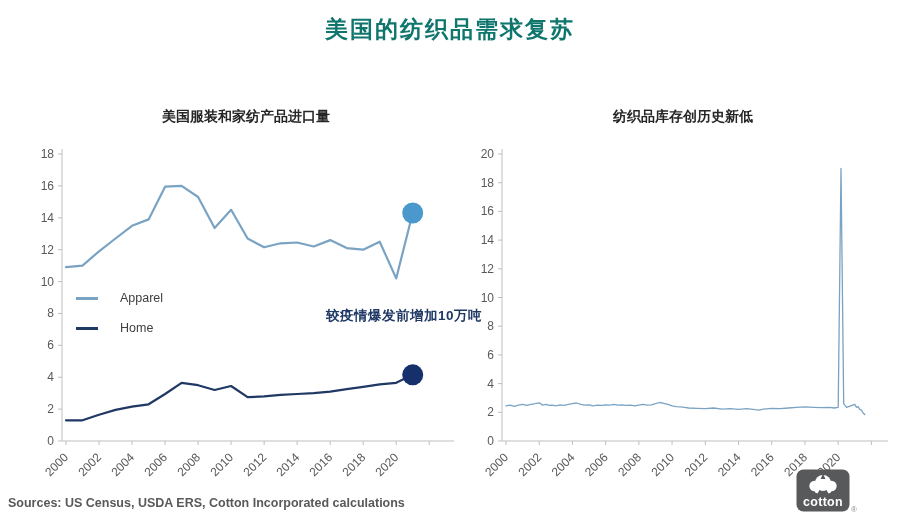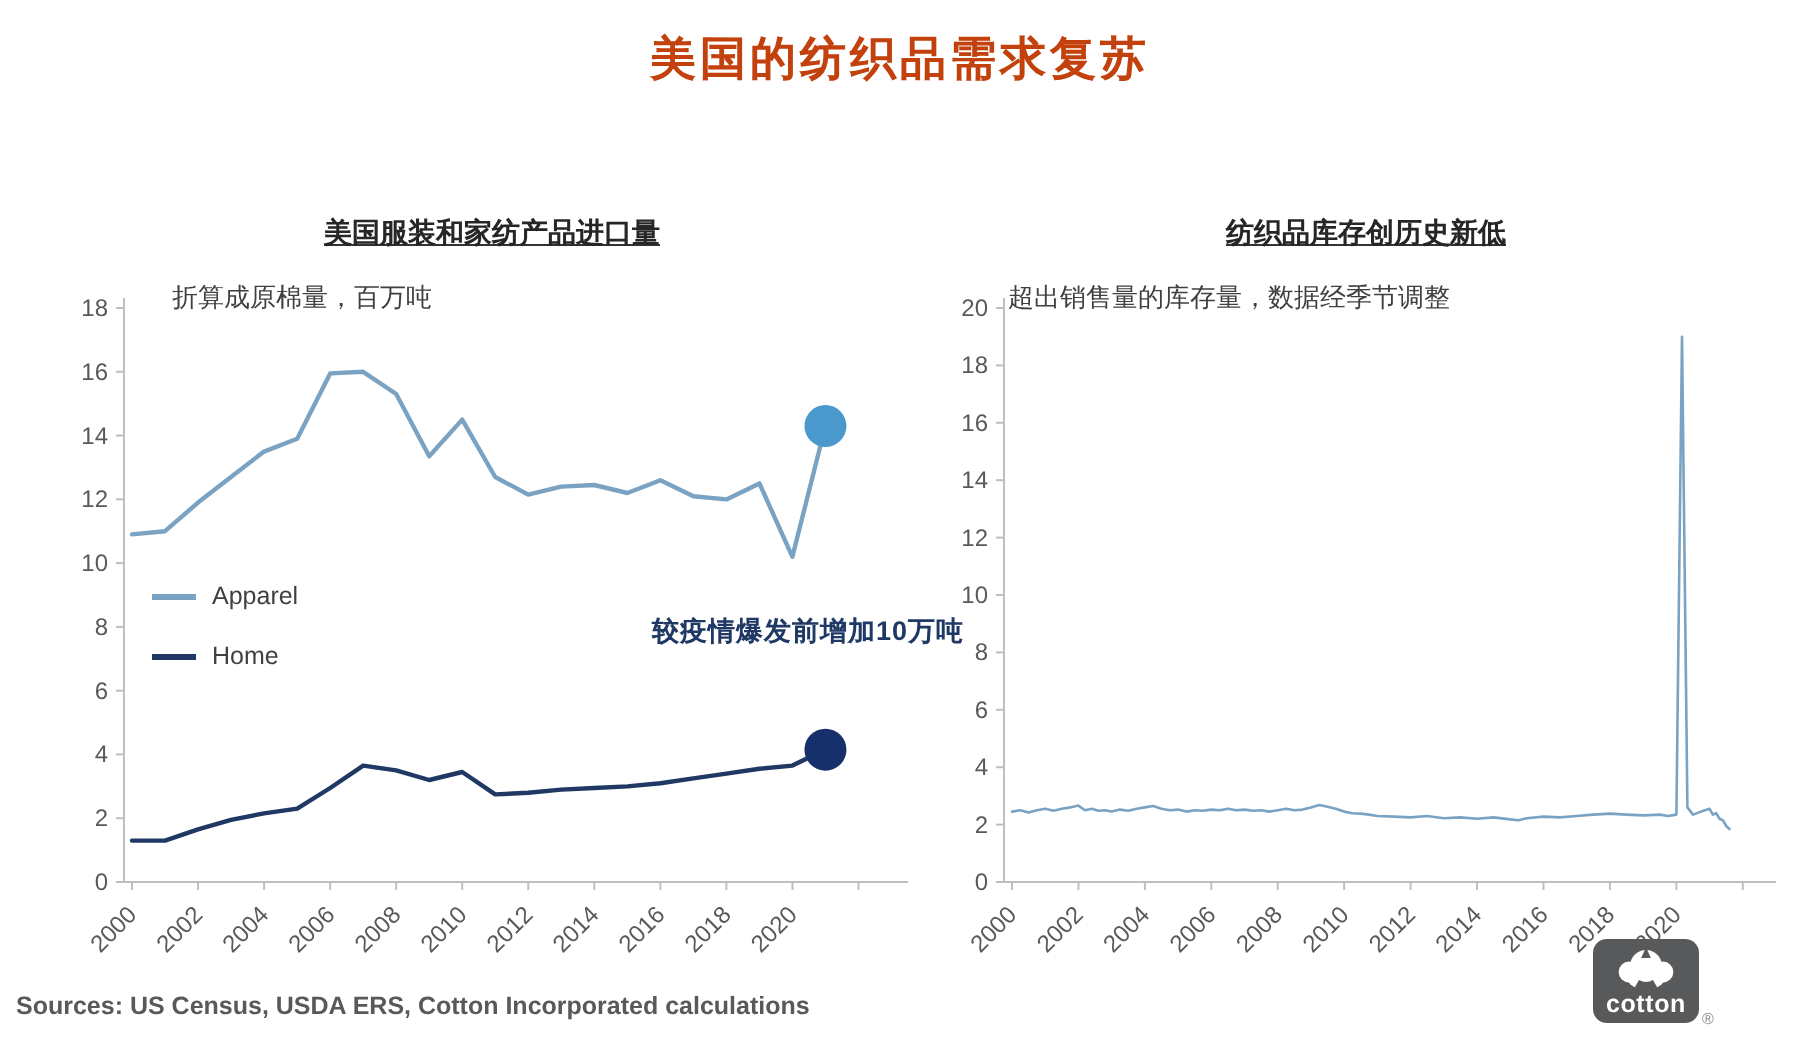--- a/index.html
+++ b/index.html
@@ -1,51 +1,50 @@
 <!DOCTYPE html>
 <html><head>
 <meta charset="utf-8">
 <style>
   html,body{margin:0;padding:0;background:#fff;}
   .page{position:relative;width:900px;height:525px;background:#ffffff;overflow:hidden;
         font-family:"Liberation Sans", sans-serif;color:#333;}
   .main-title{position:absolute;top:14px;left:0;width:900px;text-align:center;
-        font-family:"DejaVu Serif", serif;font-size:23px;font-weight:700;color:#c2410c;letter-spacing:2px;}
+        font-family:"DejaVu Serif", serif;font-size:23px;font-weight:700;color:#0f766e;letter-spacing:2px;}
   .subtitle{position:absolute;top:76px;left:0;width:900px;text-align:center;
         font-size:13px;color:#3d3d3d;letter-spacing:.5px;}
-  .chart{position:absolute;top:108px;text-decoration:underline;}
+  .chart{position:absolute;top:108px;}
   .chart-left{left:30px;width:432px;}
   .chart-right{left:468px;width:430px;}
   .chart-title{width:100%;text-align:center;font-size:14px;font-weight:700;color:#262626;}
   .unit-note{position:absolute;font-size:13px;color:#404040;white-space:nowrap;}
   .note-left{left:56px;top:32px;}
   .note-right{left:36px;top:32px;}
   svg.plot{position:absolute;top:38px;left:0;}
   .tick{font-size:12px;fill:#595959;font-family:"Liberation Sans", sans-serif;}
-  .legend-item{position:absolute;left:46px;display:flex;align-items:center;gap:8px;}
+  .legend-item{position:absolute;left:46px;display:flex;align-items:center;gap:22px;}
   .legend-swatch{display:inline-block;width:22px;height:3px;}
   .legend-label{font-size:12.5px;color:#404040;}
   .anno{position:absolute;width:232px;text-align:right;font-size:13.5px;font-weight:600;
         letter-spacing:.5px;white-space:nowrap;}
   .anno-1{left:250px;top:184px;}
   .anno-2{left:250px;top:307px;}
   .source{position:absolute;left:8px;top:496px;font-size:12.5px;color:#595959;font-weight:bold;}
   .logo{position:absolute;left:796px;top:469px;width:71px;height:46px;}
   .rmark{position:absolute;left:55px;top:36px;font-size:8px;color:#8a8a8a;}
 </style>
 </head>
 <body>
 
 <div class="page">
 
   <div class="main-title">美国的纺织品需求复苏</div>
 
   <div class="chart chart-left">
     <div class="chart-title">美国服装和家纺产品进口量</div>
-    <div class="unit-note note-left">折算成原棉量，百万吨</div>
     <svg class="plot" width="432" height="340">
         <line x1="32" y1="3" x2="32" y2="295" stroke="#BFBFBF" stroke-width="1"></line>
         <line x1="32" y1="295" x2="424" y2="295" stroke="#BFBFBF" stroke-width="1"></line>
         <line x1="28" y1="295" x2="32" y2="295" stroke="#BFBFBF"></line>
         <text x="24" y="299" text-anchor="end" class="tick">0</text>
         <line x1="28" y1="263.1111111111111" x2="32" y2="263.1111111111111" stroke="#BFBFBF"></line>
         <text x="24" y="267.1111111111111" text-anchor="end" class="tick">2</text>
         <line x1="28" y1="231.22222222222223" x2="32" y2="231.22222222222223" stroke="#BFBFBF"></line>
         <text x="24" y="235.22222222222223" text-anchor="end" class="tick">4</text>
         <line x1="28" y1="199.33333333333334" x2="32" y2="199.33333333333334" stroke="#BFBFBF"></line>
@@ -97,21 +96,20 @@
     <div class="legend-item" style="top:213px">
       <span class="legend-swatch" style="background: rgb(31, 56, 100);"></span>
       <span class="legend-label">Home</span>
     </div>
   </div>
 
   <div class="anno anno-2" style="color: rgb(31, 56, 100);">较疫情爆发前增加10万吨</div>
 
   <div class="chart chart-right">
     <div class="chart-title">纺织品库存创历史新低</div>
-    <div class="unit-note note-right">超出销售量的库存量，数据经季节调整</div>
     <svg class="plot" width="430" height="340">
         <line x1="34" y1="3" x2="34" y2="295" stroke="#BFBFBF" stroke-width="1"></line>
         <line x1="34" y1="295" x2="420" y2="295" stroke="#BFBFBF" stroke-width="1"></line>
         <line x1="30" y1="295" x2="34" y2="295" stroke="#BFBFBF"></line>
         <text x="26" y="299" text-anchor="end" class="tick">0</text>
         <line x1="30" y1="266.3" x2="34" y2="266.3" stroke="#BFBFBF"></line>
         <text x="26" y="270.3" text-anchor="end" class="tick">2</text>
         <line x1="30" y1="237.6" x2="34" y2="237.6" stroke="#BFBFBF"></line>
         <text x="26" y="241.6" text-anchor="end" class="tick">4</text>
         <line x1="30" y1="208.9" x2="34" y2="208.9" stroke="#BFBFBF"></line>

